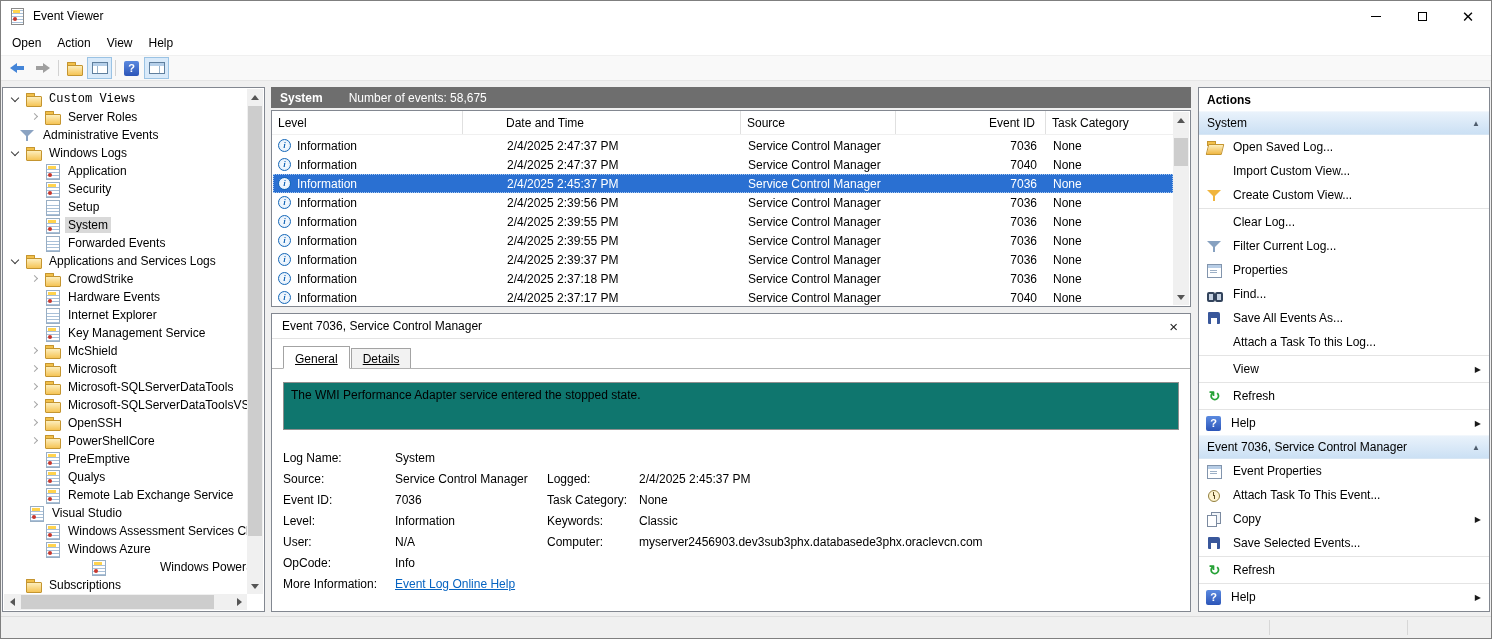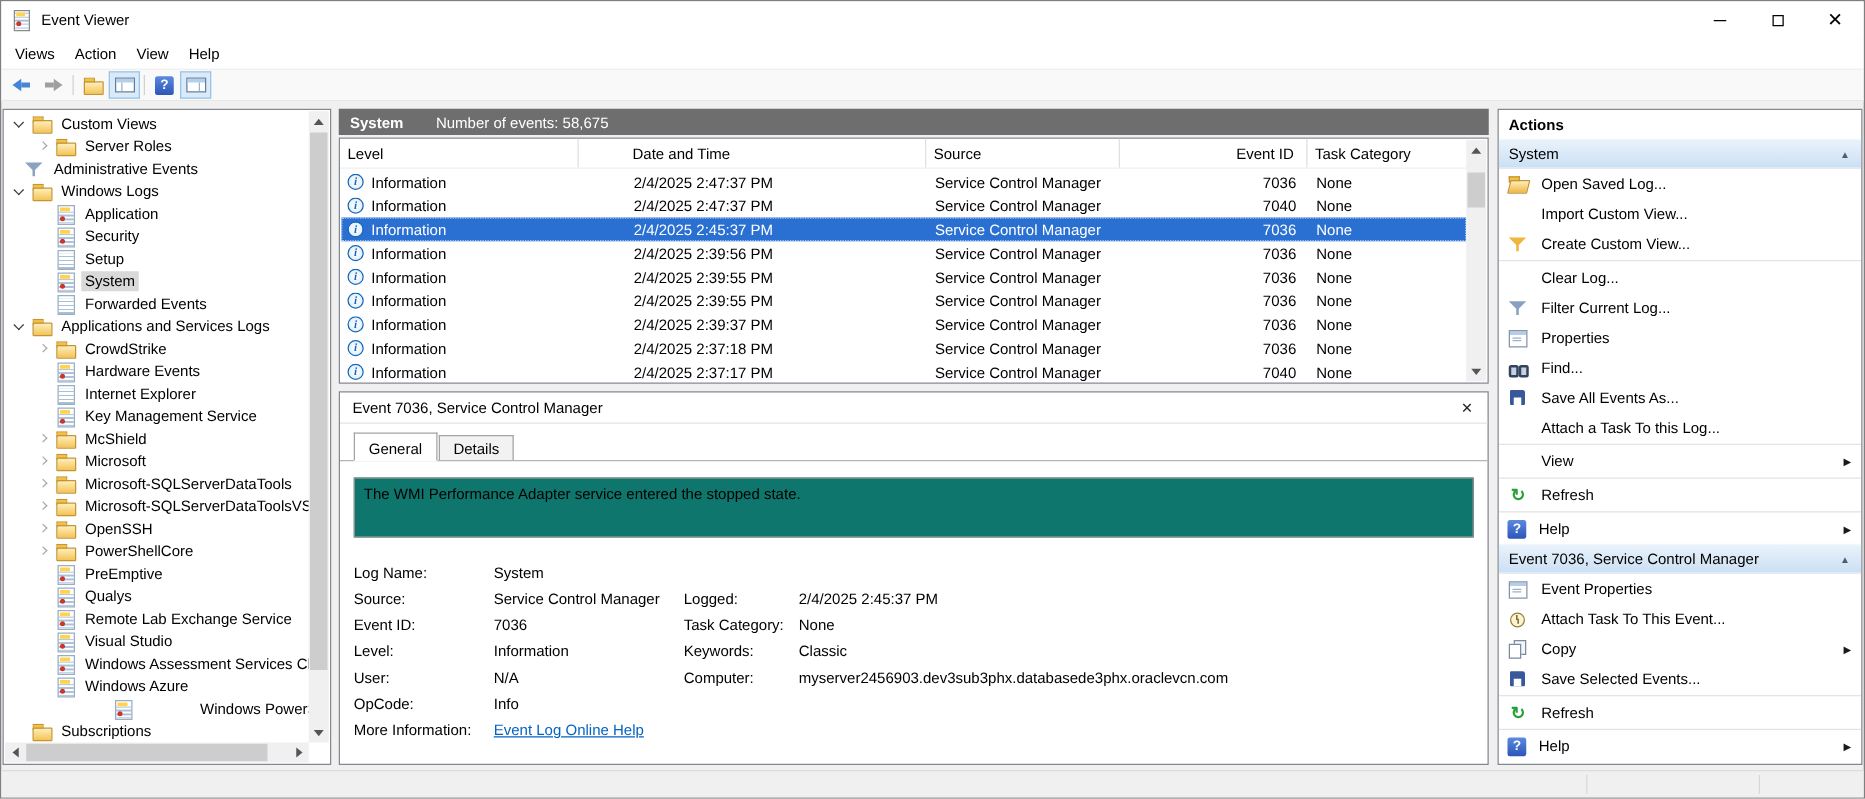--- a/index.html
+++ b/index.html
@@ -97,21 +97,21 @@
   .lrow .c0 { display:flex; align-items:center; padding-left:2px; }
   .lrow .c3 { display:flex; justify-content:flex-end; }
   .lrow.sel { background:#2a70d2; color:#fff; outline:1px dotted #a7c8ef; outline-offset:-1px; }
   .ic-info { width:13px; height:13px; border-radius:50%; border:1px solid #1467b8; background:radial-gradient(#ffffff,#d8e9fa); color:#1467b8; font:italic bold 9px "Liberation Serif", serif; text-align:center; line-height:11px; margin:0 6px 0 3px; flex:none; }
   .list-vscroll { position:absolute; top:1px; right:1px; bottom:1px; width:16px; background:#f0f0f0; }
 
   
   .preview { margin-top:6px; flex:1; background:#fff; border:1px solid #828790; display:flex; flex-direction:column; min-height:0; }
   .preview-title { height:25px; border-bottom:1px solid #e3e3e3; display:flex; align-items:center; padding:0 12px 0 10px; flex:none; }
   .preview-close { margin-left:auto; font-size:15px; line-height:1; color:#222; }
-  .tabs { display:flex; padding:7px 0 0 11px; border-bottom:1px solid #b3b3b3; flex:none; }
+  .tabs { display:flex; padding:7px 0 0 11px; border-bottom:1px solid #b3b3b3; flex:none;text-decoration:underline; }
   .tab { padding:3px 11px 2px; border:1px solid #a3a3a3; border-bottom:none; background:#f2f2f2; margin-right:1px; margin-top:2px; }
   .tab.active { background:#fff; margin-top:0; padding-top:5px; margin-bottom:-1px; border-bottom:1px solid #fff; }
   .tab-page { padding:13px 11px 0; flex:1; min-height:0; }
   .msg-box { border:1px solid #8f8f8f; min-height:48px; padding:5px 7px; background:#0f766e; }
   .fields { margin-top:21px; display:grid; grid-template-columns:112px 152px 92px 1fr; grid-auto-rows:21px; align-items:start; }
   .fields span { white-space:nowrap; overflow:hidden; }
   .flink { color:#0563c1; text-decoration:underline; }
 
   
   .actions-panel { width:292px; flex:none; margin-left:7px; background:#fff; border:1px solid #828790; display:flex; flex-direction:column; overflow:hidden; }
@@ -162,21 +162,21 @@
       <div class="win-btn">
           <span class="glyph-max"></span>
         </div>
       <div class="win-btn">
           <span class="glyph-close">✕</span>
         </div>
     </div>
   </div>
 
   <div class="menubar" id="menubar">
-      <span class="menu-item">Views</span>
+      <span class="menu-item">Open</span>
       <span class="menu-item">Action</span>
       <span class="menu-item">View</span>
       <span class="menu-item">Help</span>
     </div>
 
   <div class="toolbar">
     <div class="tb-btn">
         <span class="arrow-ic arrow-back"></span>
       </div>
     <div class="tb-btn">
@@ -195,68 +195,68 @@
       </div>
     <div class="tb-btn toggled">
         <span class="tb-win rightpane"></span>
       </div>
   </div>
 
   <div class="content">
 
     <div class="tree-panel">
       <div class="tree-inner" id="tree">
+          <div class="trow" style="padding-left: 6px; font-family: Liberation Mono, monospace;">
+            <span class="chev expanded"></span>
+            <span class="ic ic-folder"></span>
+            <span class="tree-label">Custom Views</span>
+          </div>
+          <div class="trow" style="padding-left: 25px;">
+            <span class="chev collapsed"></span>
+            <span class="ic ic-folder"></span>
+            <span class="tree-label">Server Roles</span>
+          </div>
+          <div class="trow" style="">
+            <span class="chev none"></span>
+            <span class="ic ic-funnel"></span>
+            <span class="tree-label">Administrative Events</span>
+          </div>
           <div class="trow" style="padding-left: 6px;">
             <span class="chev expanded"></span>
             <span class="ic ic-folder"></span>
-            <span class="tree-label">Custom Views</span>
-          </div>
-          <div class="trow" style="padding-left: 25px;">
-            <span class="chev collapsed"></span>
-            <span class="ic ic-folder"></span>
-            <span class="tree-label">Server Roles</span>
-          </div>
-          <div class="trow" style="">
-            <span class="chev none"></span>
-            <span class="ic ic-funnel"></span>
-            <span class="tree-label">Administrative Events</span>
+            <span class="tree-label">Windows Logs</span>
+          </div>
+          <div class="trow" style="padding-left: 25px;">
+            <span class="chev none"></span>
+            <span class="ic ic-log"></span>
+            <span class="tree-label">Application</span>
+          </div>
+          <div class="trow" style="padding-left: 25px;">
+            <span class="chev none"></span>
+            <span class="ic ic-log"></span>
+            <span class="tree-label">Security</span>
+          </div>
+          <div class="trow" style="padding-left: 25px;">
+            <span class="chev none"></span>
+            <span class="ic ic-log plain"></span>
+            <span class="tree-label">Setup</span>
+          </div>
+          <div class="trow sel" style="padding-left: 25px;">
+            <span class="chev none"></span>
+            <span class="ic ic-log"></span>
+            <span class="tree-label">System</span>
+          </div>
+          <div class="trow" style="padding-left: 25px;">
+            <span class="chev none"></span>
+            <span class="ic ic-log plain"></span>
+            <span class="tree-label">Forwarded Events</span>
           </div>
           <div class="trow" style="padding-left: 6px;">
             <span class="chev expanded"></span>
             <span class="ic ic-folder"></span>
-            <span class="tree-label">Windows Logs</span>
-          </div>
-          <div class="trow" style="padding-left: 25px;">
-            <span class="chev none"></span>
-            <span class="ic ic-log"></span>
-            <span class="tree-label">Application</span>
-          </div>
-          <div class="trow" style="padding-left: 25px;">
-            <span class="chev none"></span>
-            <span class="ic ic-log"></span>
-            <span class="tree-label">Security</span>
-          </div>
-          <div class="trow" style="padding-left: 25px;">
-            <span class="chev none"></span>
-            <span class="ic ic-log plain"></span>
-            <span class="tree-label">Setup</span>
-          </div>
-          <div class="trow sel" style="padding-left: 25px;">
-            <span class="chev none"></span>
-            <span class="ic ic-log"></span>
-            <span class="tree-label">System</span>
-          </div>
-          <div class="trow" style="padding-left: 25px;">
-            <span class="chev none"></span>
-            <span class="ic ic-log plain"></span>
-            <span class="tree-label">Forwarded Events</span>
-          </div>
-          <div class="trow" style="padding-left: 6px;">
-            <span class="chev expanded"></span>
-            <span class="ic ic-folder"></span>
             <span class="tree-label">Applications and Services Logs</span>
           </div>
           <div class="trow" style="padding-left: 25px;">
             <span class="chev collapsed"></span>
             <span class="ic ic-folder"></span>
             <span class="tree-label">CrowdStrike</span>
           </div>
           <div class="trow" style="padding-left: 25px;">
             <span class="chev none"></span>
             <span class="ic ic-log"></span>
@@ -310,21 +310,21 @@
           <div class="trow" style="padding-left: 25px;">
             <span class="chev none"></span>
             <span class="ic ic-log"></span>
             <span class="tree-label">Qualys</span>
           </div>
           <div class="trow" style="padding-left: 25px;">
             <span class="chev none"></span>
             <span class="ic ic-log"></span>
             <span class="tree-label">Remote Lab Exchange Service</span>
           </div>
-          <div class="trow" style="padding-left: 25px;">
+          <div class="trow" style="padding-left: 9px;">
             <span class="chev none"></span>
             <span class="ic ic-log"></span>
             <span class="tree-label">Visual Studio</span>
           </div>
           <div class="trow" style="padding-left: 25px;">
             <span class="chev none"></span>
             <span class="ic ic-log"></span>
             <span class="tree-label">Windows Assessment Services Clie</span>
           </div>
           <div class="trow" style="padding-left: 25px;">

